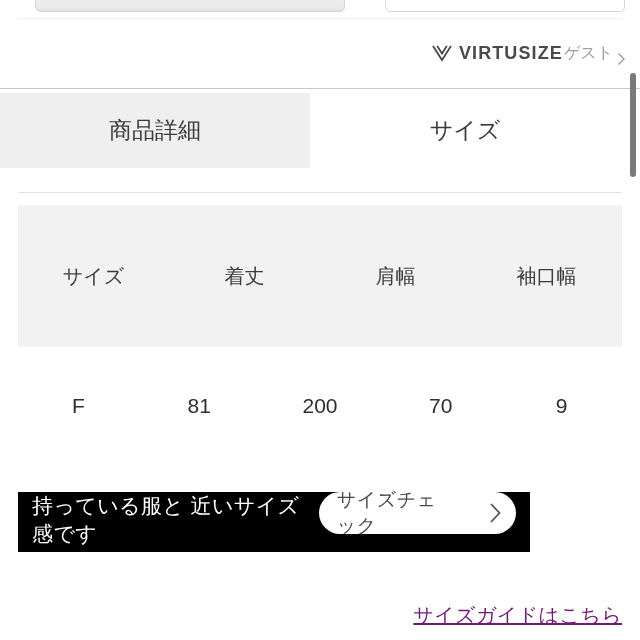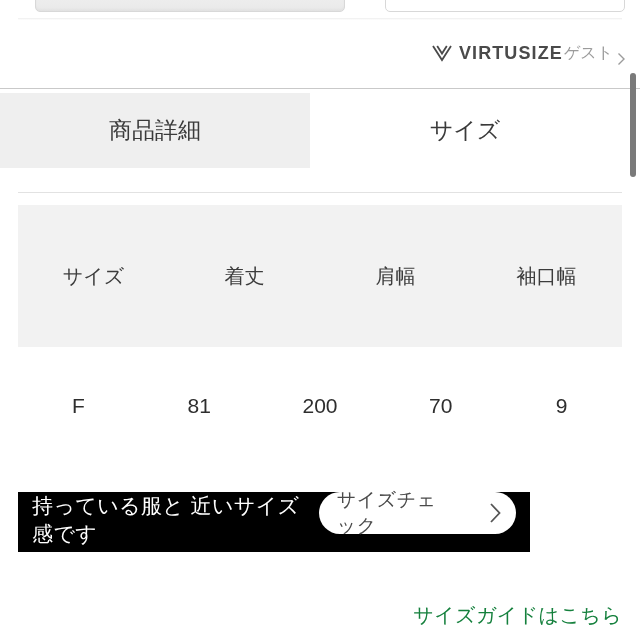--- a/index.html
+++ b/index.html
@@ -223,21 +223,22 @@
     position: absolute;
     left: 0;
     top: 602px;
     width: 640px;
     padding-right: 18px;
     box-sizing: border-box;
     text-align: right;
   }
   #guide-link {
     font-size: 20px;
-    color: #15803d;
+    color: #701a75;
+    text-decoration: underline;
     cursor: pointer;
     letter-spacing: 0.4px;
     margin-left: 32px;
   }
 
   
   #scrollbar-track {
     position: absolute;
     right: 2px;
     top: 68px;

